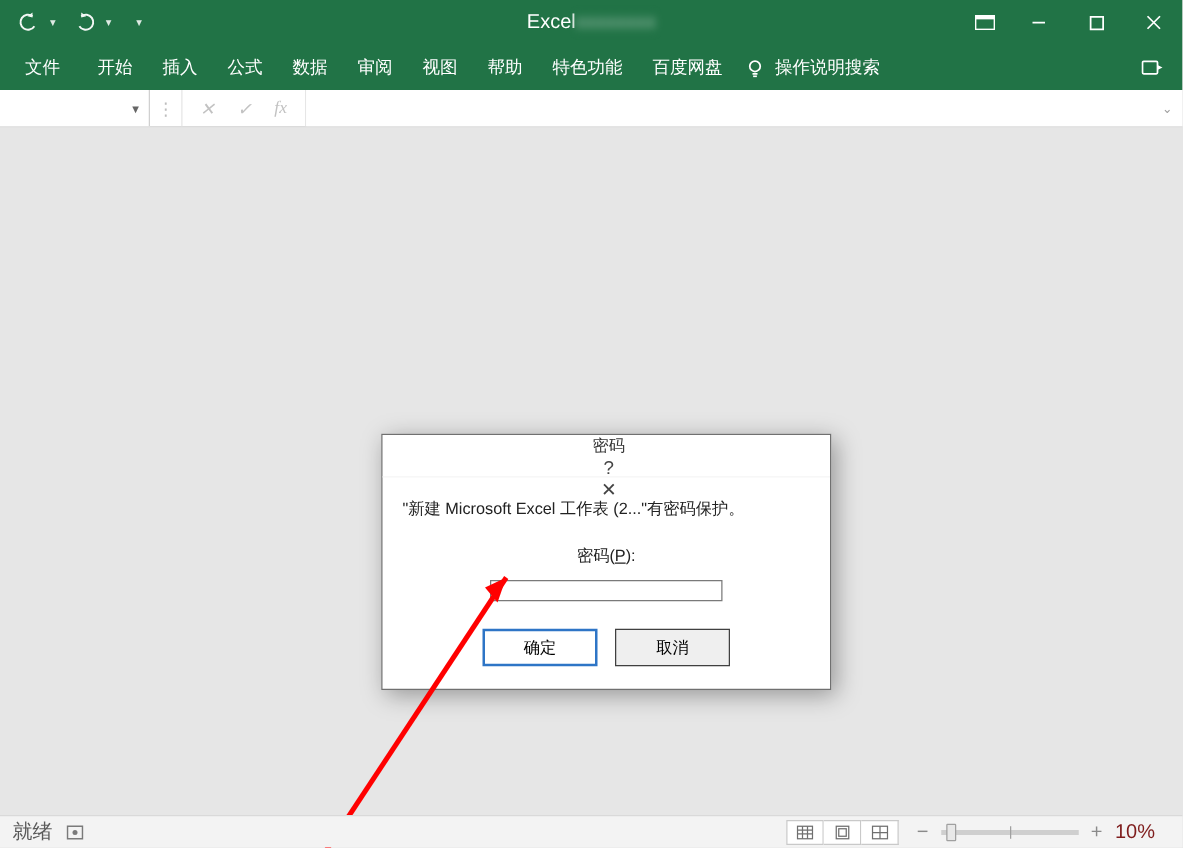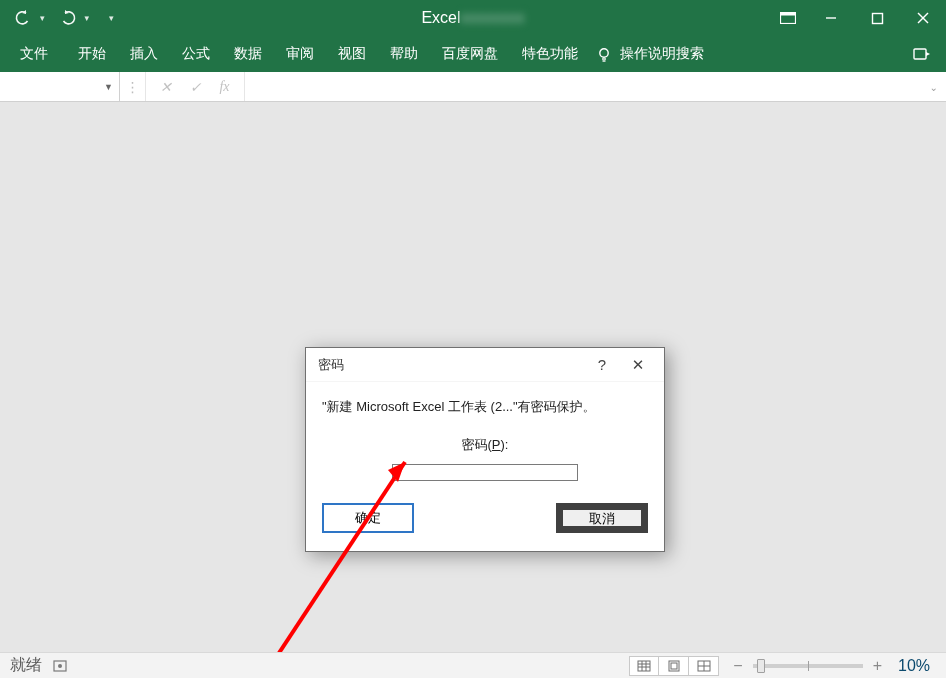--- a/index.html
+++ b/index.html
@@ -33,47 +33,47 @@
 .ftools span { font-size:14px; font-style: italic; }
 .ftools .fx { font-style: italic; font-family: "Times New Roman", serif; }
 .finput { flex:1; background:#fff; position:relative; }
 .finput .dd2 { position:absolute; right:8px; top:50%; transform:translateY(-50%); font-size:10px; color:#9e9e9e; }
 
 
 .workspace { position:absolute; top:102px; bottom:26px; left:0; right:0; background:#e6e6e6; }
 
 
 .dialog { position:absolute; left:305px; top:245px; width:360px; background:#fff; border:1px solid #707070; box-shadow: 4px 4px 18px rgba(0,0,0,0.35); }
-.dialog .dtitle { height:34px; display:flex; align-items:center; padding:0 8px 0 12px; font-size:13px; color:#333; border-bottom:1px solid #f5f5f5;}
+.dialog .dtitle { height:34px; display:flex; align-items:center; padding:0 8px 0 12px; font-size:13px; color:#333; border-bottom:1px solid #f5f5f5;flex-direction:column;}
 .dialog .dtitle .spacer { flex:1; }
 .dialog .dtitle .dico { width:36px; text-align:center; font-size:15px; color:#444; cursor:pointer; }
 .dialog .dbody { padding: 16px 16px 6px 16px; font-size:13px; color:#222; }
 .dialog .pwrow { display:flex; align-items:center; gap:10px; margin-top:20px;flex-direction:column; }
 .dialog .pwrow label .u { text-decoration: underline; }
 .dialog .pwrow input { flex:1; height:26px; border:1px solid #7a7a7a; padding:0 4px; font-size:13px; }
-.dialog .dactions { display:flex; justify-content:space-between; gap:14px; padding: 16px 16px 18px 16px; }
-.dialog .dactions button { width:92px; height:30px; font-size:13px; background:#efefef; border:7px solid #404040; cursor:pointer; }
+.dialog .dactions { display:flex; justify-content:center; gap:14px; padding: 16px 16px 18px 16px; }
+.dialog .dactions button { width:92px; height:30px; font-size:13px; background:#efefef; border:1px solid #404040; cursor:pointer; }
 .dialog .dactions button.primary { border:2px solid #2e75c6; background:#fff; }
 
 
 .arrow-svg { position:absolute; left:220px; top:330px; pointer-events:none; }
 
 
 .statusbar { position:absolute; left:0; right:0; bottom:0; height:26px; background:#f3f3f3; border-top:1px solid #d9d9d9; display:flex; align-items:center; font-size:16px; color:#5a5a5a; padding:0 10px; }
 .statusbar .sready { margin-right:10px; }
 .statusbar .srec { width:16px; height:14px; display:flex; align-items:center; justify-content:center; }
 .statusbar .sgap { flex:1; }
 .viewbtns { display:flex; gap:0; margin-right:14px; }
 .viewbtns .vbtn { width:30px; height:20px; border:1px solid #c9c9c9; display:flex; align-items:center; justify-content:center; background:#fff; cursor:pointer; }
 .viewbtns .vbtn + .vbtn { border-left:none; }
 .zoom { display:flex; align-items:center; gap:10px; color:#8a8a8a; }
 .zoom .zslider { width:110px; height:4px; background:#cfcfcf; position:relative; }
 .zoom .zslider .zmark { position:absolute; left:50%; top:-3px; width:1px; height:10px; background:#a0a0a0; }
 .zoom .zslider .zthumb { position:absolute; left:4%; top:-5px; width:8px; height:14px; background:#e8e8e8; border:1px solid #a0a0a0; border-radius:1px; }
-.zoom .zpct { width:44px; text-align:center; color:#0c4a6e; }
+.zoom .zpct { width:44px; text-align:left; color:#7f1d1d; }
 
 svg { display:block; }
 </style>
 </head>
 <body>
 
 <div class="titlebar">
   <div class="qat">
     <div class="qbtn">
       <svg width="18" height="18" viewBox="0 0 18 18">
@@ -140,24 +140,24 @@
   <div class="tab">
       <span>审阅</span>
     </div>
   <div class="tab">
       <span>视图</span>
     </div>
   <div class="tab">
       <span>帮助</span>
     </div>
   <div class="tab">
+      <span>特色功能</span>
+    </div>
+  <div class="tab">
       <span>百度网盘</span>
-    </div>
-  <div class="tab">
-      <span>特色功能</span>
     </div>
   <div class="tell">
     <span class="bulb">
       <svg width="16" height="16" viewBox="0 0 16 16">
           <circle cx="8" cy="7" r="4.2" fill="none" stroke="#fff" stroke-width="1.4"></circle>
           <line x1="6" y1="13" x2="10" y2="13" stroke="#fff" stroke-width="1.4"></line>
           <line x1="6.5" y1="15" x2="9.5" y2="15" stroke="#fff" stroke-width="1.4"></line>
         </svg>
     </span>
     <span>操作说明搜索</span>

